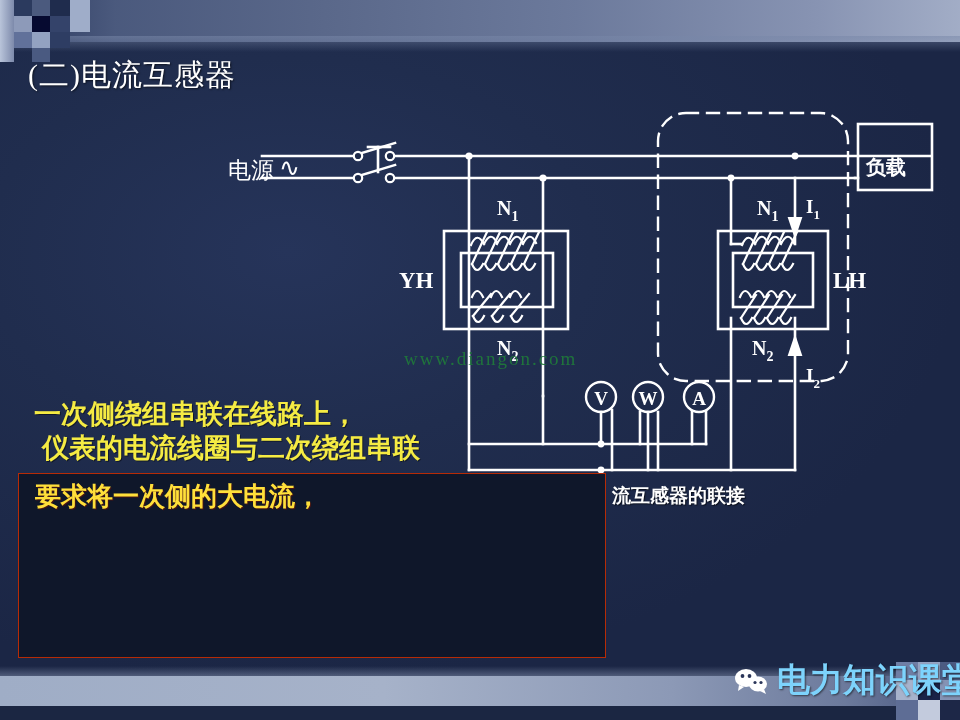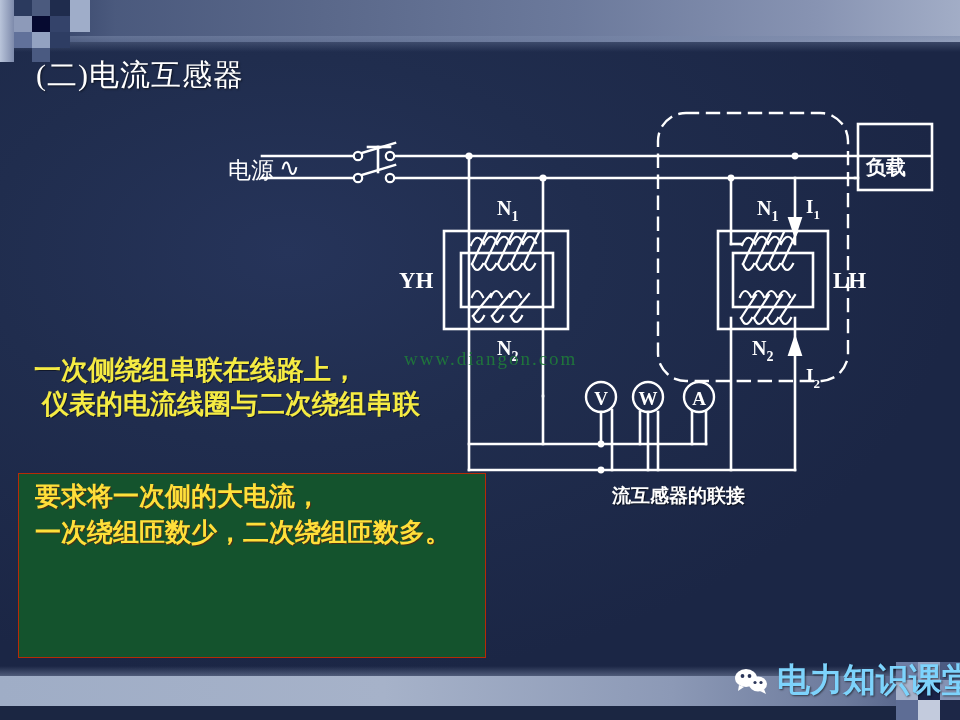--- a/index.html
+++ b/index.html
@@ -38,45 +38,46 @@
     background: linear-gradient(180deg, rgba(29,42,74,0), rgba(150,163,192,.6));
   }
   .bg-bottomstrip {
     position:absolute; left:0; top:706px; width:960px; height:14px;
     background:#1b2642;
   }
   
   .chk { position:absolute; }
   
   .title {
-    position:absolute; left:36px; top:55px;
+    position:absolute; left:28px; top:55px;
     font-size:30px; color:#ffffff;
     font-family:"Liberation Serif","DejaVu Serif",serif;
     letter-spacing:1px;
     text-shadow:1px 1px 2px rgba(0,0,0,.6);
     white-space:nowrap;
   }
   
   #circuit { position:absolute; left:0; top:0; }
   
   .ytext {
     position:absolute;
     color:#f5eb43;
     font-family:"DejaVu Serif","Liberation Serif",serif;
     font-size:27px;
     font-weight:700;
     letter-spacing:0px;
     white-space:nowrap;
     text-shadow: 1px 1px 0 rgba(0,0,0,.45);
+    margin-top: 44px;
   }
   
   .redbox {
     position:absolute; left:18px; top:473px;
-    width:468px; height:185px;
-    background:#14532d;
+    width:588px; height:185px;
+    background:#0f172a;
     border:1px solid #b62b06;
     box-sizing:border-box;
     padding:4px 10px 0 16px;
   }
   .redline {
     color:#ffdf3a;
     font-family:"DejaVu Serif","Liberation Serif",serif;
     font-size:26px; font-weight:700;
     line-height:36px;
     white-space:nowrap;
@@ -287,21 +288,20 @@
 
   <div class="watermark">www.diangon.com</div>
 
   <div class="ytext" style="left:34px;top:352px;">一次侧绕组串联在线路上，</div>
   <div class="ytext" style="left:42px;top:386px;">仪表的电流线圈与二次绕组串联</div>
 
   <div class="caption">流互感器的联接</div>
 
   <div class="redbox">
     <div class="redline">要求将一次侧的大电流，</div>
-    <div class="redline">一次绕组匝数少，二次绕组匝数多。</div>
   </div>
 
   <div class="brand">
     <svg width="36" height="28" viewBox="0 0 36 28">
       <ellipse cx="13" cy="11" rx="11" ry="9" fill="#ffffff"></ellipse>
       <polygon points="6,18 5,24 11,20" fill="#ffffff"></polygon>
       <circle cx="9.5" cy="9" r="1.9" fill="#2a3559"></circle>
       <circle cx="16.5" cy="9" r="1.9" fill="#2a3559"></circle>
       <ellipse cx="25" cy="17" rx="9" ry="7.5" fill="#ffffff"></ellipse>
       <polygon points="31,22 33,27 27,24" fill="#ffffff"></polygon>

